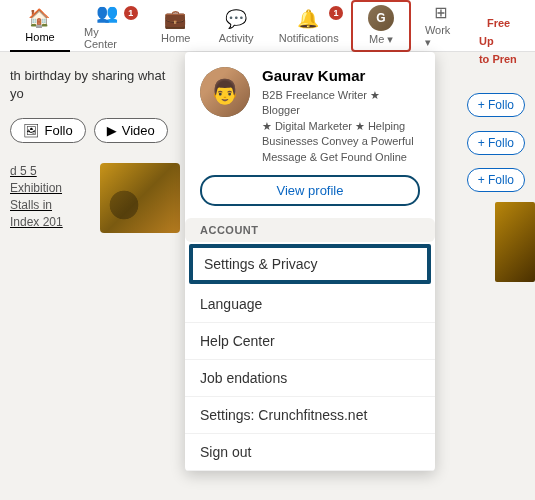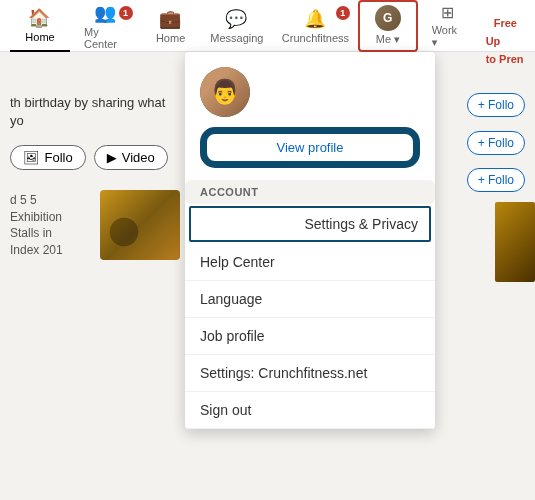--- a/index.html
+++ b/index.html
@@ -95,23 +95,22 @@
     
     .main-content {
       display: flex;
       height: 448px;
       position: relative;
     }
 
     
     .left-col {
       width: 190px;
-      padding: 26px 10px;
-      overflow: hidden;
-      margin-top: 16px;
+      padding: 15px 10px;
+      overflow: hidden;
     }
     .birthday-text {
       font-size: 13px;
       color: #333;
       margin-bottom: 15px;
       line-height: 1.4;
     }
     .filter-row {
       display: flex;
       gap: 8px;
@@ -124,21 +123,22 @@
       font-size: 13px;
       background: #fff;
       cursor: pointer;
       display: flex;
       align-items: center;
       gap: 5px;
     }
     .post-preview {
       display: flex;
       gap: 22px;
-      align-items: center;
+      align-items: flex-start;
+      text-decoration: underline;
     }
     .post-text {
       font-size: 12px;
       color: #555;
       line-height: 1.4;
       flex: 1;
     }
     .post-image {
       width: 80px;
       height: 70px;
@@ -273,21 +273,21 @@
     }
     .dropdown-desc {
       font-size: 11px;
       color: #555;
       line-height: 1.4;
     }
     .view-profile-link {
       display: block;
       text-align: center;
       padding: 6px;
-      border: 7px solid #0c4a6e;
+      border: 2px solid #0c4a6e;
       color: #0a66c2;
       border-radius: 15px;
       font-size: 13px;
       cursor: pointer;
       margin: 0 15px 12px;
     }
     .dropdown-section-header {
       background: #f3f2ef;
       padding: 6px 15px;
       font-size: 11px;
@@ -298,25 +298,24 @@
       border-radius: 6px;
     }
     .dropdown-item {
       padding: 10px 15px;
       font-size: 14px;
       color: #333;
       cursor: pointer;
       border-bottom: 1px solid #f0f0f0;
     }
     .dropdown-item.highlighted {
-      border: 2px solid #0c4a6e;
+      border: 4px solid #0c4a6e;
       margin: 2px 4px;
       border-radius: 2px;
       padding: 8px 11px;
-      text-align: right;
     }
   </style>
 </head>
 <body>
 
 <nav class="navbar">
   <div class="nav-items">
     <div class="nav-item active">
       <span class="nav-icon">🏠</span>
       <span class="nav-label">Home</span>
@@ -325,25 +324,25 @@
       <span class="nav-icon">👥</span>
       <span class="nav-label">My Center</span>
       <span class="badge">1</span>
     </div>
     <div class="nav-item">
       <span class="nav-icon">💼</span>
       <span class="nav-label">Home</span>
     </div>
     <div class="nav-item">
       <span class="nav-icon">💬</span>
-      <span class="nav-label">Messaging</span>
+      <span class="nav-label">Activity</span>
     </div>
     <div class="nav-item" style="position:relative;">
       <span class="nav-icon">🔔</span>
-      <span class="nav-label">Crunchfitness</span>
+      <span class="nav-label">Notifications</span>
       <span class="badge">1</span>
     </div>
     <div class="nav-item nav-item-me">
       <div class="avatar-circle">G</div>
       <span class="nav-label">Me ▾</span>
     </div>
     <div class="nav-item">
       <span class="nav-icon" style="font-size:16px;">⊞</span>
       <span class="nav-label">Work ▾</span>
     </div>
@@ -413,36 +412,40 @@
 
     <div style="position:absolute;right:0;top:150px;width:40px;height:80px;background:linear-gradient(135deg,#b8860b,#4a3000);border-radius:2px;"></div>
   </div>
 </div>
 
 <div class="dropdown-menu">
   <div class="dropdown-header">
     <div class="dropdown-avatar">
       <div class="avatar-silhouette">👨</div>
     </div>
+    <div class="dropdown-user-info">
+      <div class="dropdown-name">Gaurav Kumar</div>
+      <div class="dropdown-desc">B2B Freelance Writer ★ Blogger<br>★ Digital Marketer ★ Helping<br>Businesses Convey a Powerful<br>Message &amp; Get Found Online</div>
+    </div>
   </div>
   <a class="view-profile-link">View profile</a>
 
   <div class="dropdown-section-header">ACCOUNT</div>
   <div class="dropdown-item highlighted">
     <span>Settings &amp; Privacy</span>
   </div>
   <div class="dropdown-item">
+    <span>Language</span>
+  </div>
+  <div class="dropdown-item">
     <span>Help Center</span>
   </div>
+
   <div class="dropdown-item">
-    <span>Language</span>
-  </div>
-
-  <div class="dropdown-item">
-    <span>Job profile</span>
+    <span>Job endations</span>
   </div>
   <div class="dropdown-item">
     <span>Settings: Crunchfitness.net</span>
   </div>
   <div class="dropdown-item">
     <span>Sign out</span>
   </div>
 </div>
 
 </body></html>

